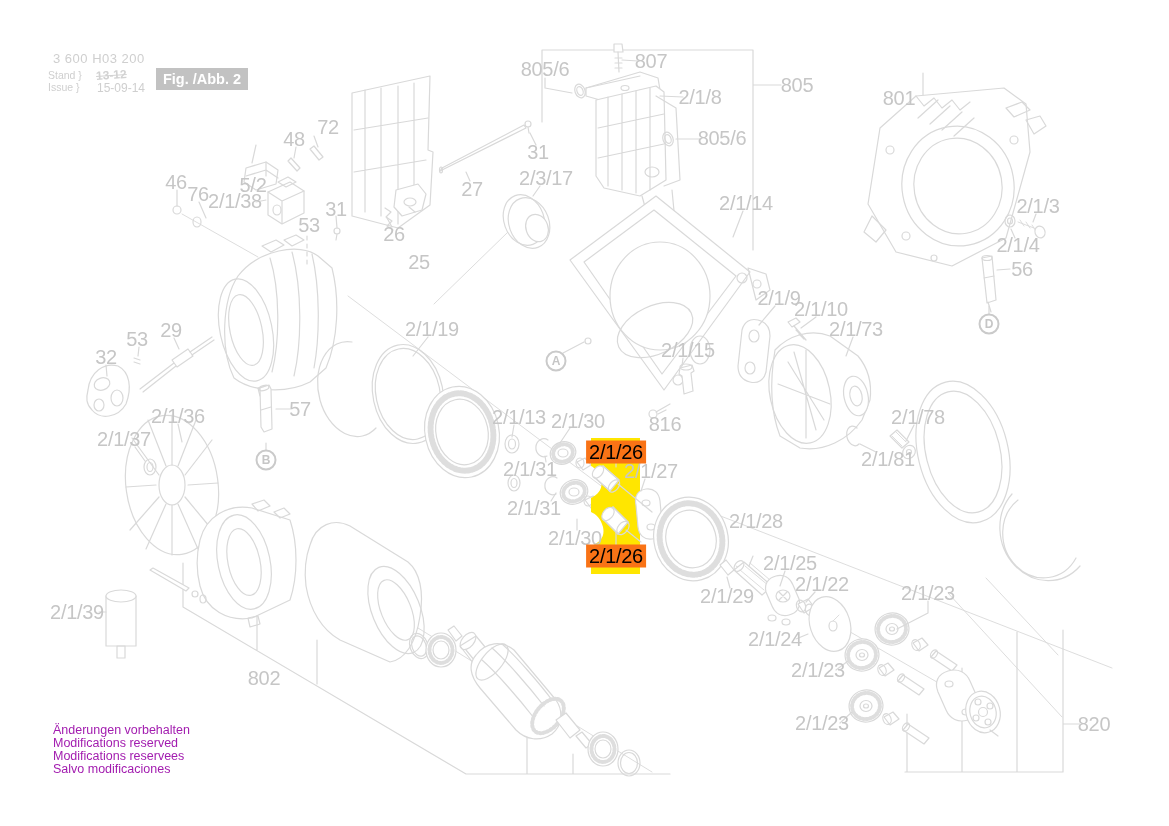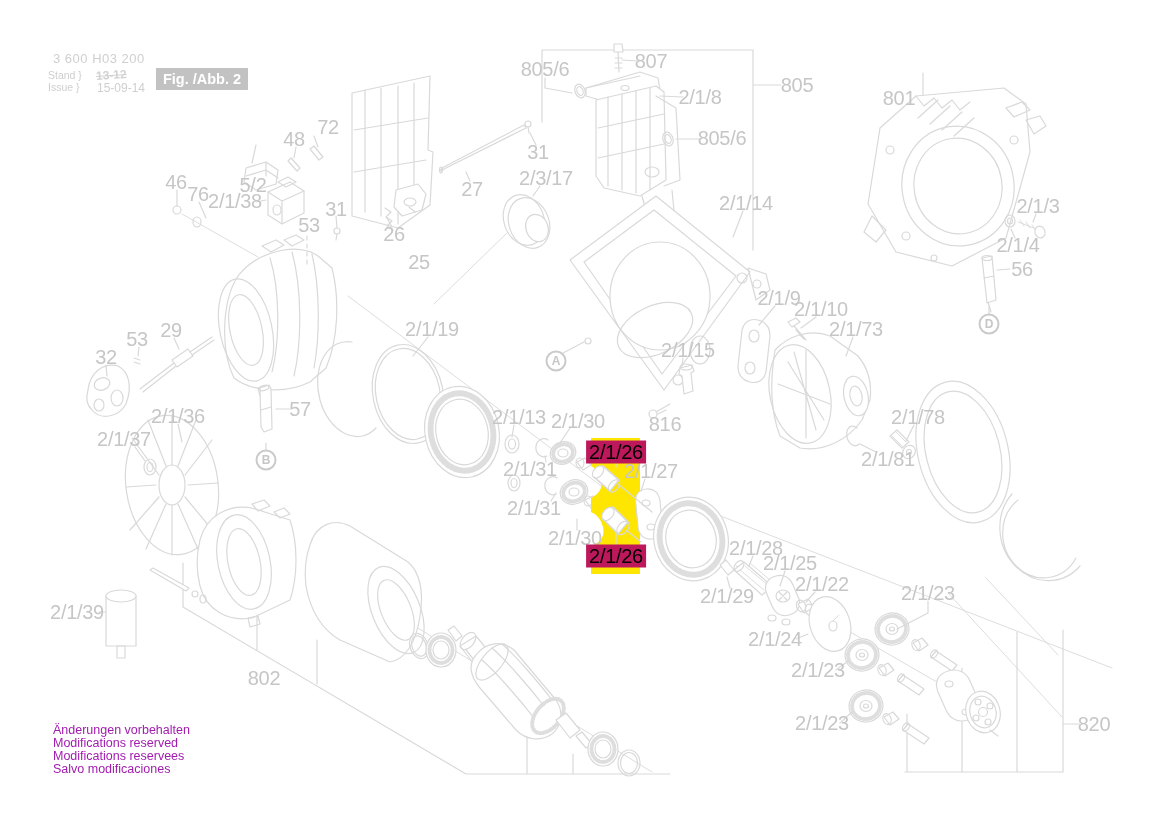--- a/index.html
+++ b/index.html
@@ -9,21 +9,21 @@
   .diagram path,.diagram ellipse,.diagram circle,.diagram line,.diagram polyline,.diagram rect{
      fill:none;stroke:#d9d9d9;stroke-width:1.2;stroke-linejoin:round;stroke-linecap:round;}
   .diagram .wf{fill:#ffffff;}
   .diagram .hlblob{fill:#ffe600;stroke:none;}
   .diagram .teeth{stroke-width:6;stroke-dasharray:2 2.3;stroke:#dedede;}
   .diagram .teeth5{stroke-width:4;stroke-dasharray:1.8 2;stroke:#dedede;}
   .diagram .dash{stroke-dasharray:4 4;}
   .diagram .thin{stroke-width:0.9;}
   .plabel{position:absolute;transform:translate(-50%,-50%);font-weight:normal;font-size:20px;
           color:#c6c6c6;white-space:nowrap;letter-spacing:-0.3px;z-index:5;}
-  .plabel.hl{color:#000000;background:#be185d;padding:0 3px;z-index:6;}
+  .plabel.hl{color:#000000;background:#f97316;padding:0 3px;z-index:6;}
   .callout{position:absolute;transform:translate(-50%,-50%);width:17px;height:17px;
            border:2px solid #cacaca;border-radius:50%;text-align:center;line-height:17px;
            font-size:12px;font-weight:bold;color:#c6c6c6;z-index:5;background:#fff;}
   .hdr-partno{position:absolute;left:53px;top:51px;font-size:13px;color:#cfcfcf;letter-spacing:0.5px;}
   .hdr-stand{position:absolute;left:48px;top:69px;font-size:10.5px;color:#cfcfcf;line-height:12px;}
   .hdr-old{position:absolute;left:96px;top:68px;font-size:12px;font-weight:bold;color:#d2d2d2;
            text-decoration:line-through;transform:rotate(-4deg);}
   .hdr-date{position:absolute;left:97px;top:81px;font-size:12px;color:#cfcfcf;}
   .fig-badge{position:absolute;left:156px;top:68px;width:92px;height:22px;background:#c2c2c2;
              color:#ffffff;font-size:14.5px;font-weight:bold;text-align:center;line-height:22px;}
@@ -375,21 +375,21 @@
       <div class="plabel" style="left: 519px; top: 417px;">2/1/13</div>
       <div class="plabel" style="left: 578px; top: 421px;">2/1/30</div>
       <div class="plabel" style="left: 530px; top: 469px;">2/1/31</div>
       <div class="plabel" style="left: 534px; top: 508px;">2/1/31</div>
       <div class="plabel" style="left: 575px; top: 538px;">2/1/30</div>
       <div class="plabel hl" style="left: 616px; top: 452px;">2/1/26</div>
       <div class="plabel hl" style="left: 616px; top: 556px;">2/1/26</div>
       <div class="plabel" style="left: 651px; top: 471px;">2/1/27</div>
       <div class="plabel" style="left: 918px; top: 417px;">2/1/78</div>
       <div class="plabel" style="left: 888px; top: 459px;">2/1/81</div>
-      <div class="plabel" style="left: 756px; top: 548px;">2/1/28</div>
+      <div class="plabel" style="left: 756px; top: 521px;">2/1/28</div>
       <div class="plabel" style="left: 790px; top: 563px;">2/1/25</div>
       <div class="plabel" style="left: 822px; top: 584px;">2/1/22</div>
       <div class="plabel" style="left: 727px; top: 596px;">2/1/29</div>
       <div class="plabel" style="left: 775px; top: 639px;">2/1/24</div>
       <div class="plabel" style="left: 928px; top: 593px;">2/1/23</div>
       <div class="plabel" style="left: 818px; top: 670px;">2/1/23</div>
       <div class="plabel" style="left: 822px; top: 723px;">2/1/23</div>
       <div class="plabel" style="left: 1094px; top: 724px;">820</div>
       <div class="plabel" style="left: 264px; top: 678px;">802</div>
       <div class="plabel" style="left: 77px; top: 612px;">2/1/39</div>

